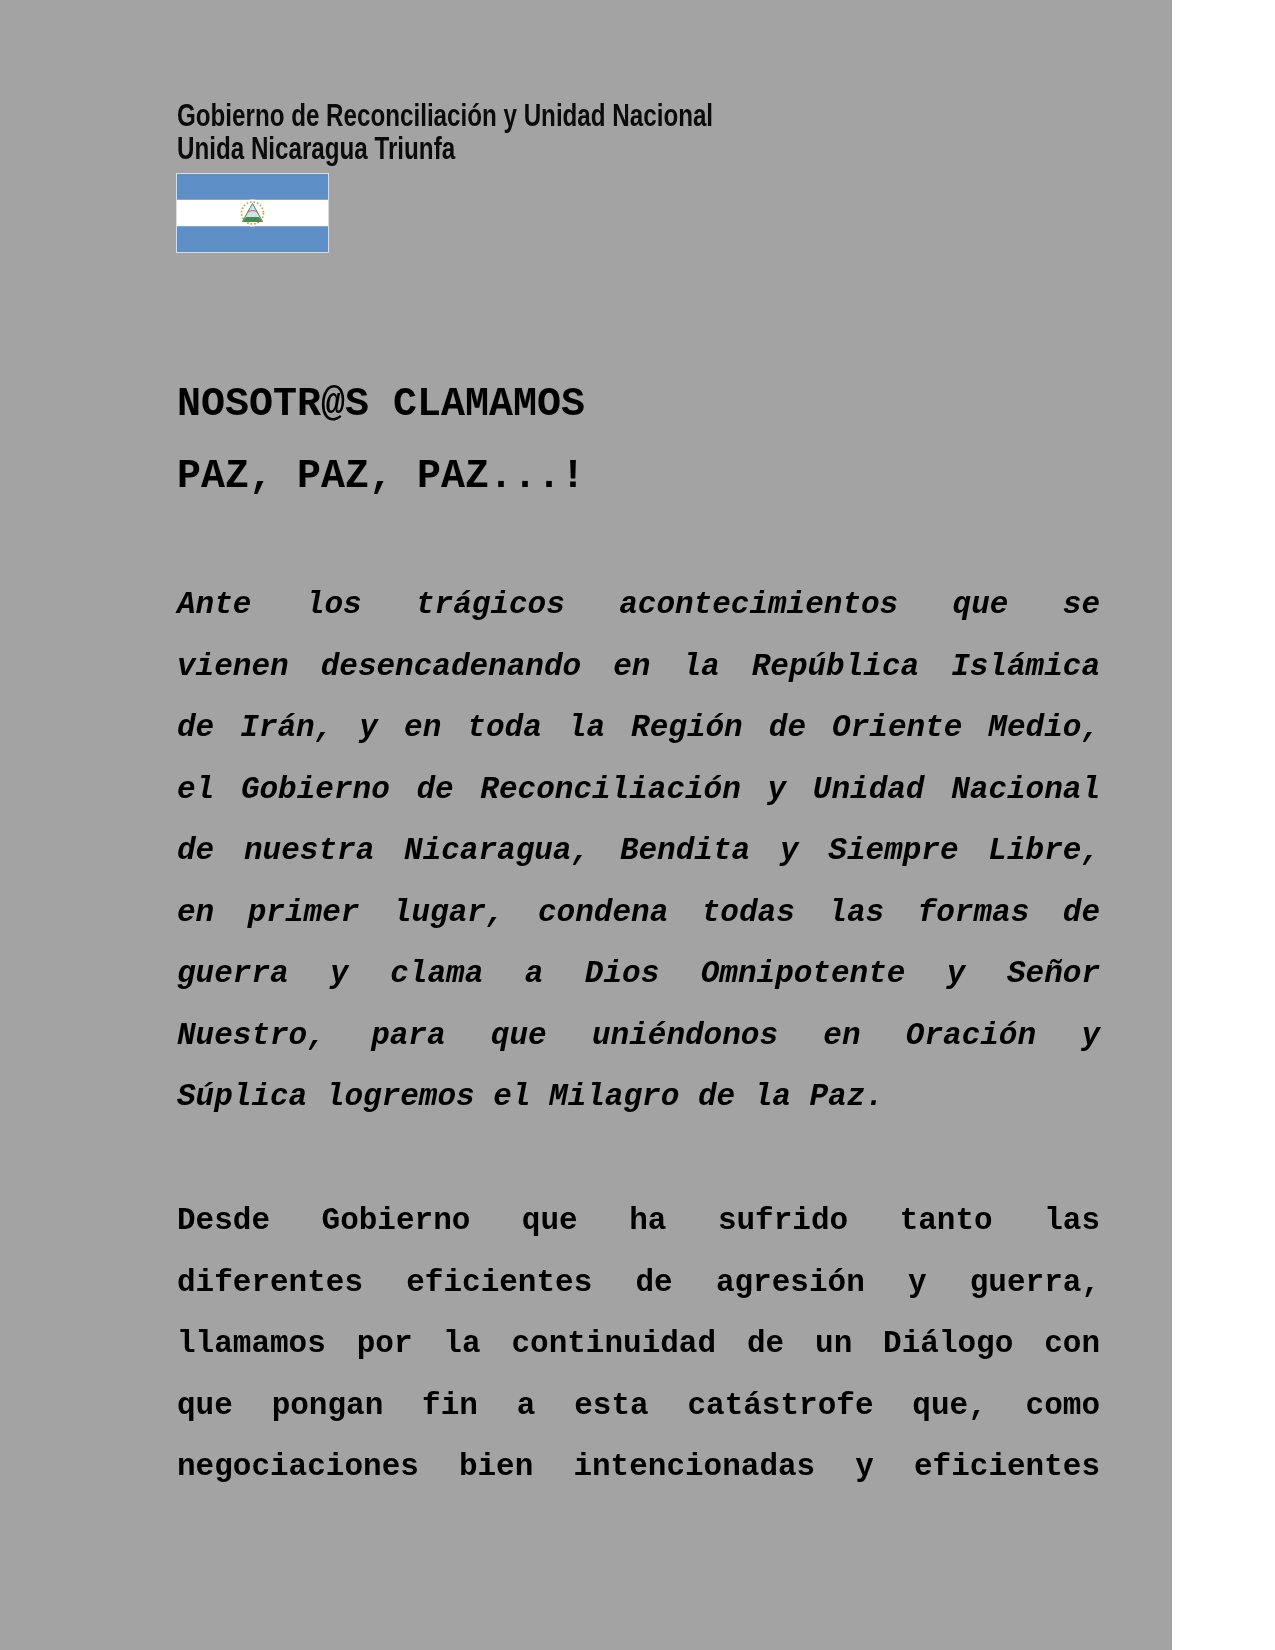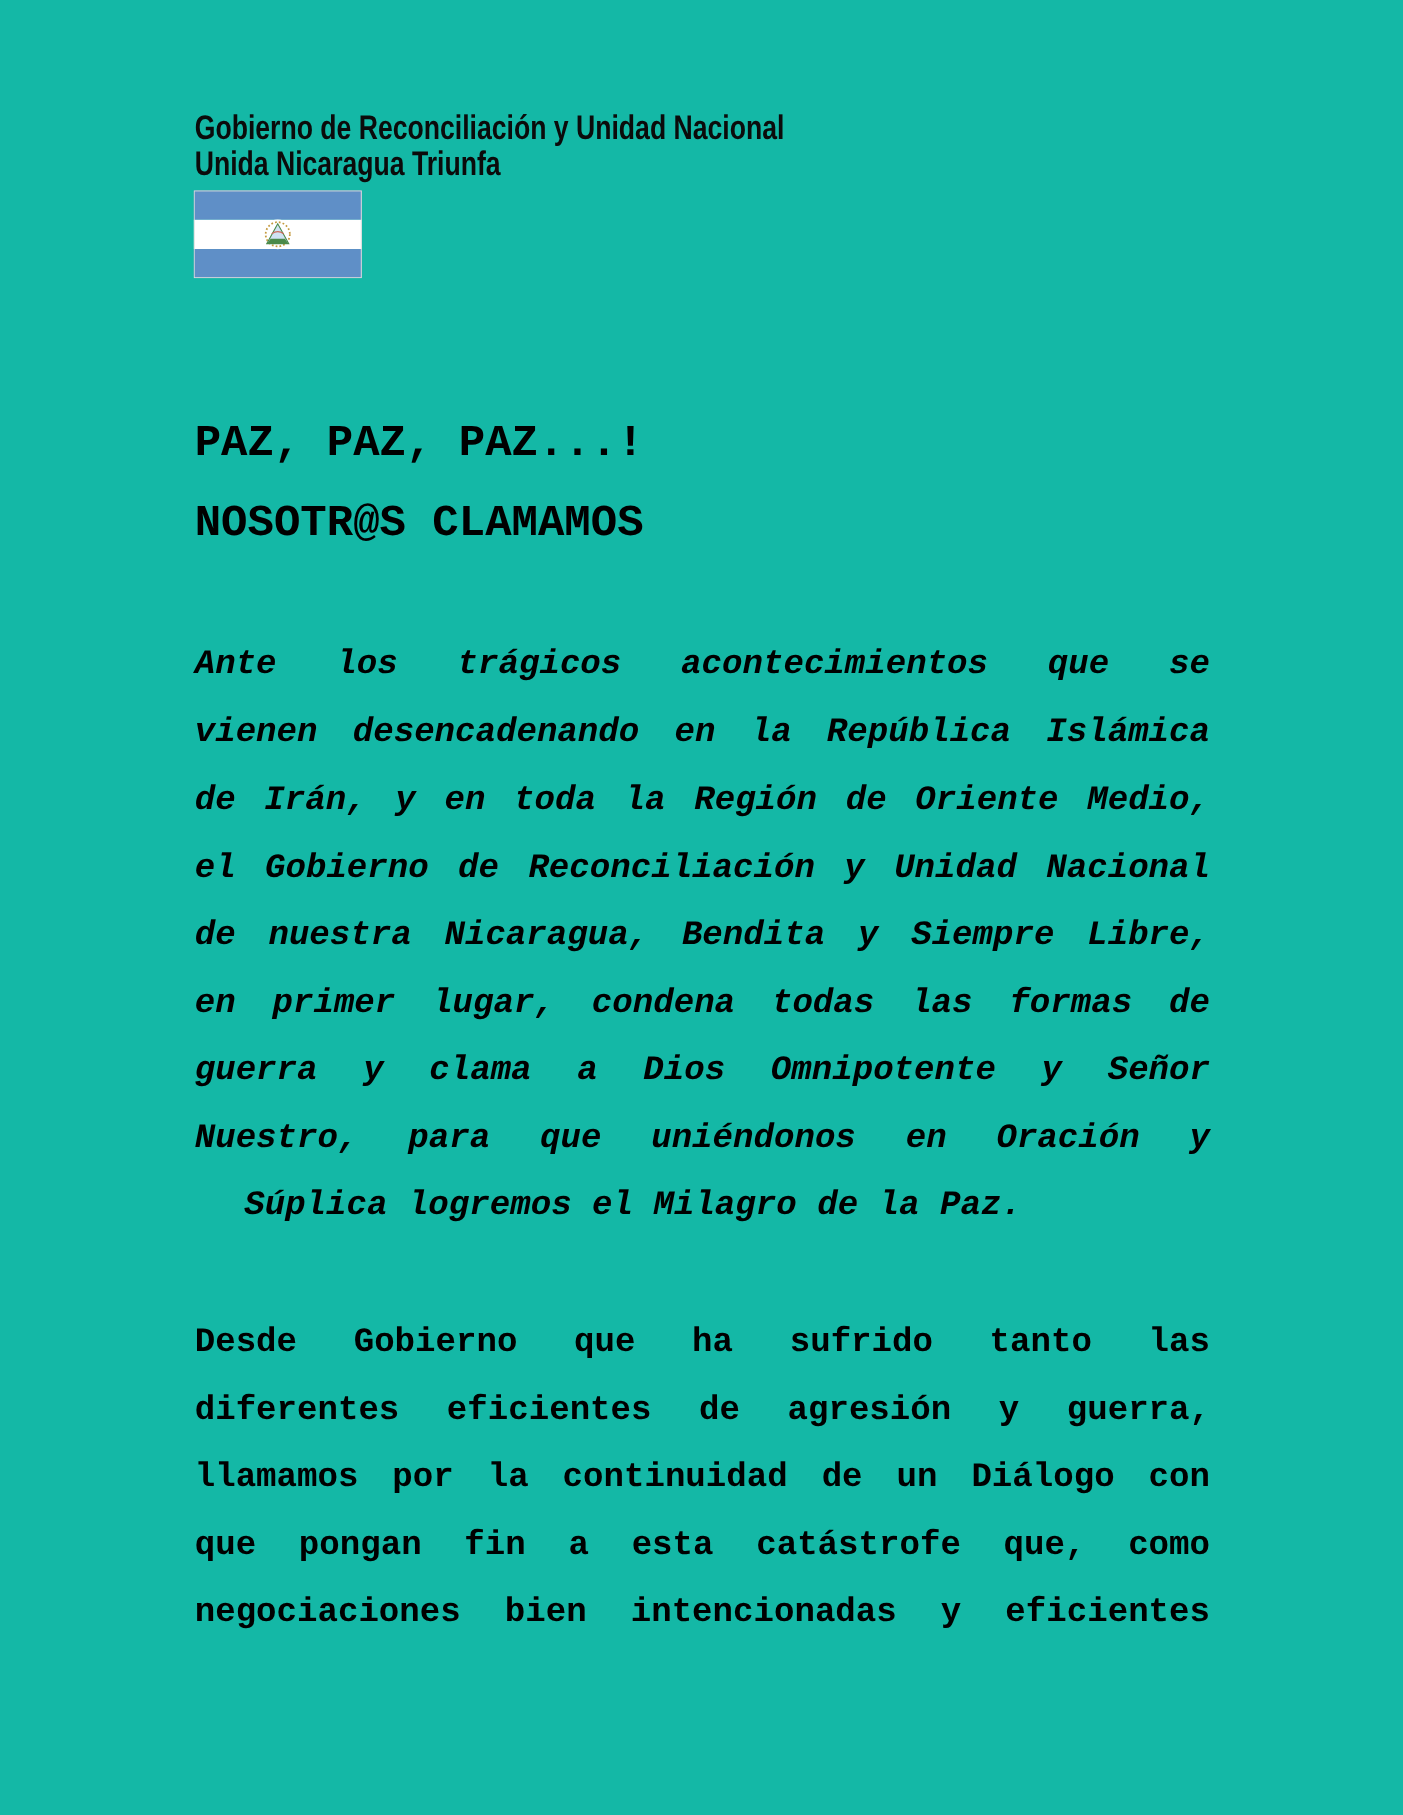--- a/index.html
+++ b/index.html
@@ -2,23 +2,23 @@
 <html><head>
 <meta charset="utf-8">
 <style>
   html, body {
     margin: 0;
     padding: 0;
     background: #ffffff;
   }
   .page {
     position: relative;
-    width: 1275px;
+    width: 1172px;
     height: 1650px;
-    background: #14b8a6;
+    background: #a3a3a3;
     overflow: hidden;
     font-family: "Liberation Mono", "DejaVu Sans Mono", monospace;
     color: #000000;
   }
   .doc-header {
     position: absolute;
     left: 177px;
     top: 99px;
     font-family: "Liberation Sans", "DejaVu Sans", sans-serif;
     font-weight: bold;
@@ -55,21 +55,21 @@
     line-height: 61.5px;
     color: #000000;
   }
   .para-1 { top: 574px; font-style: italic; }
   .para-2 { top: 1190px; }
   .line {
     text-align: justify;
     white-space: normal;
   }
   .line.j { text-align-last: justify; }
-  .line.l { text-align-last: left; margin-left: 45px; }
+  .line.l { text-align-last: left; }
   .emblem-ring-text { stroke: #c49a3f; }
   .emblem-triangle { stroke: #4a8a4a; }
   .flag-border { stroke: #dcdcdc; }
 </style>
 </head>
 <body>
 
 <div class="page">
 
   <div class="doc-header">
@@ -87,22 +87,22 @@
         <circle cx="76.5" cy="40" r="13.5" stroke="none" fill="#ffffff"></circle>
         <circle class="emblem-ring-text" cx="76.5" cy="40" r="11" fill="none" stroke-width="1.6" stroke-dasharray="1.6 1.9"></circle>
         <polygon class="emblem-triangle" points="76.5,30.5 66.5,48.5 86.5,48.5" stroke-width="1" fill="#cfe2f3"></polygon>
         <polygon points="70,44 83,44 85.8,48 67.2,48" stroke="none" fill="#4a8a4a"></polygon>
         <path d="M 71 39.5 Q 76.5 35.5 82 39.5" fill="none" stroke-width="1.1" stroke="#cc6a5a"></path>
       </g>
     </svg>
   </div>
 
   <div class="doc-title">
+    <div>NOSOTR@S CLAMAMOS</div>
     <div>PAZ, PAZ, PAZ...!</div>
-    <div>NOSOTR@S CLAMAMOS</div>
   </div>
 
   <div class="para para-1">
       <div class="line j">Ante los trágicos acontecimientos que se</div>
       <div class="line j">vienen desencadenando en la República Islámica</div>
       <div class="line j">de Irán, y en toda la Región de Oriente Medio,</div>
       <div class="line j">el Gobierno de Reconciliación y Unidad Nacional</div>
       <div class="line j">de nuestra Nicaragua, Bendita y Siempre Libre,</div>
       <div class="line j">en primer lugar, condena todas las formas de</div>
       <div class="line j">guerra y clama a Dios Omnipotente y Señor</div>

